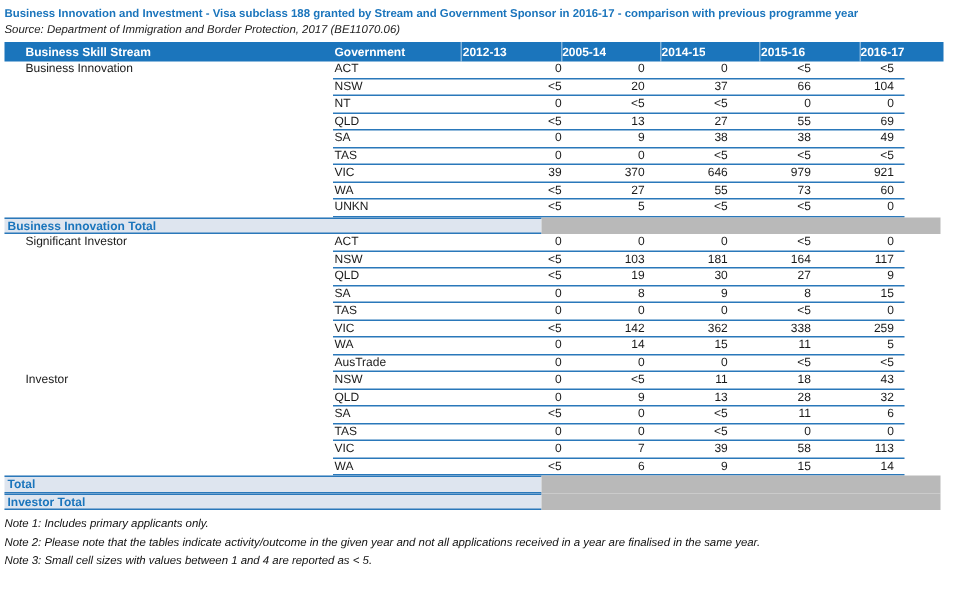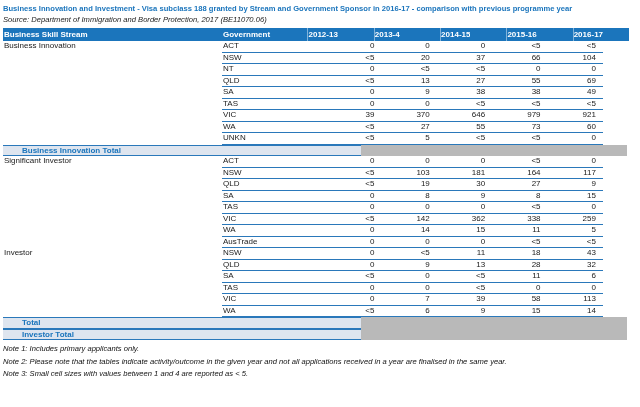--- a/index.html
+++ b/index.html
@@ -14,56 +14,56 @@
     color:#1b75bc;font-weight:bold;font-size:7.6px;
     white-space:nowrap;line-height:11px;
   }
   .source{
     font-style:italic;font-size:7.6px;line-height:11px;color:#222;
     margin-bottom:3px;
   }
   .tbl{width:626px;}
   .trow{display:flex;align-items:stretch;height:11.5px;box-sizing:border-box;}
   .cell{box-sizing:border-box;font-size:8px;line-height:10.5px;overflow:hidden;white-space:nowrap;}
-  .stream{width:219px;padding-left:1px;}
+  .stream{width:219px;padding-left:14px;}
   .rest{display:flex;width:381px;border-bottom:1px solid #2a78ba;box-sizing:border-box;}
   .sponsor{width:104px;padding-left:1px;}
   .yr{width:55.4px;text-align:right;padding-right:7px;}
   
   .thead{height:13px;background:#1b75bc;}
   .thead .cell{color:#ffffff;font-weight:bold;line-height:13px;}
   .thead .rest{border-bottom:none;gap:36px;}
   .thead .yr{border-left:1px solid rgba(255,255,255,0.45);}
   
   .total-left{
     width:358px;box-sizing:border-box;
     background:#dee5ef;
     border-top:1.5px solid #2a78ba;border-bottom:1.5px solid #2a78ba;
     color:#1b75bc;font-weight:bold;font-size:8px;line-height:9px;
-    padding-left:19px;white-space:nowrap;overflow:hidden;
+    padding-left:2px;white-space:nowrap;overflow:hidden;
   }
   .total-gray{width:266px;background:#b9b9b9;}
   .notes{margin-top:3px;}
   .note{font-style:italic;font-size:7.6px;line-height:12.5px;color:#111;white-space:nowrap;}
 </style>
 </head>
 <body>
 
 <div class="page">
 
   <div class="title">Business Innovation and Investment - Visa subclass 188 granted by Stream and Government Sponsor in 2016-17 - comparison with previous programme year</div>
   <div class="source">Source: Department of Immigration and Border Protection, 2017 (BE11070.06)</div>
 
   <div class="tbl">
     <div class="trow thead">
       <div class="cell stream">Business Skill Stream</div>
       <div class="rest">
         <div class="cell sponsor">Government Sponsor</div>
         <div class="cell yr">2012-13</div>
-        <div class="cell yr">2013-4</div>
+        <div class="cell yr">2005-14</div>
         <div class="cell yr">2014-15</div>
         <div class="cell yr">2015-16</div>
         <div class="cell yr">2016-17</div>
       </div>
     </div>
     <div>
         <div class="trow">
           <div class="cell stream">Business Innovation</div>
           <div class="rest">
             <div class="cell sponsor">ACT</div>

